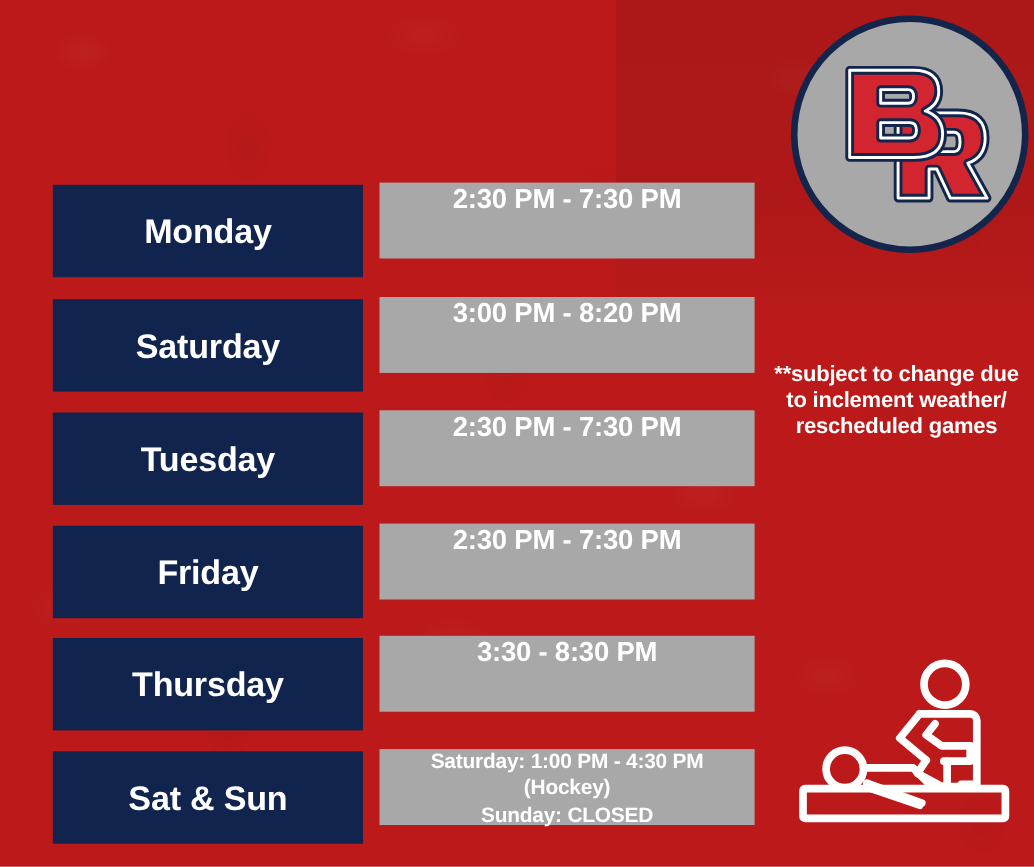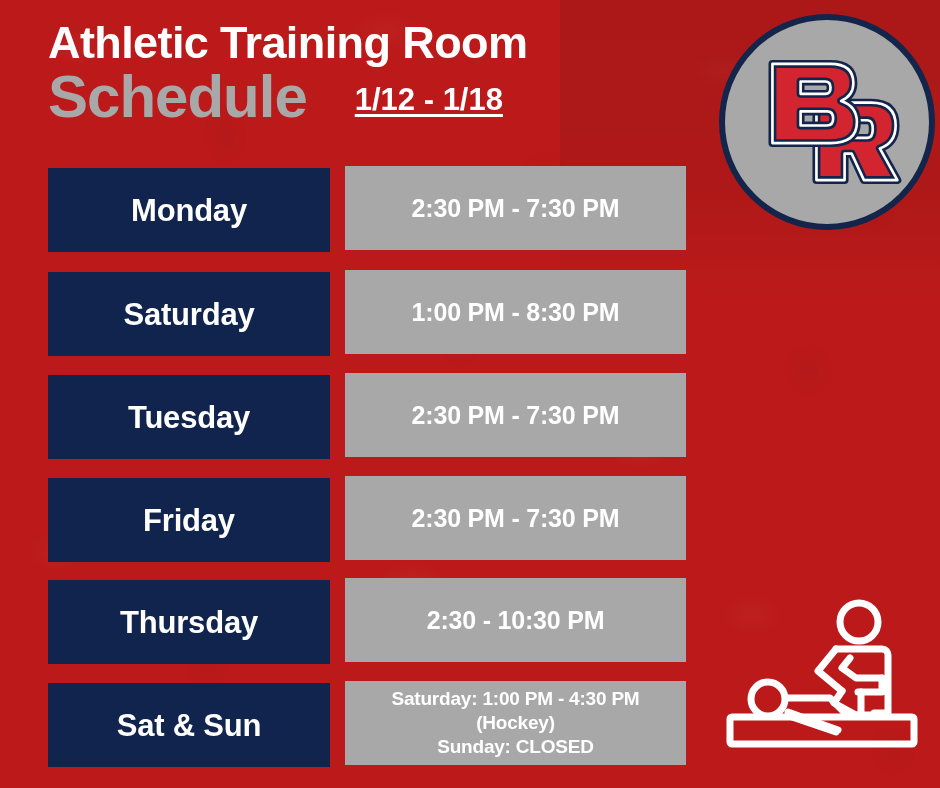--- a/index.html
+++ b/index.html
@@ -98,23 +98,23 @@
   }
   .day span {
     color:#FFFFFF;
     font-size:31px;
     font-weight:bold;
     letter-spacing:-0.2px;
     line-height:1;
   }
   .hours {
     position:absolute; left:297px; top:-2px;
-    width:341px; height:84px;
+    width:341px; height:69px;
     background:#A8A8A8;
-    display:flex; align-items:center; justify-content:center;
+    display:flex; align-items:flex-start; justify-content:center;
     text-align:center;
   }
   .hours span {
     color:#FFFFFF;
     font-size:25px;
     font-weight:bold;
     letter-spacing:-0.2px;
     line-height:1.2;
   }
   .hours.multiline span { font-size:19px; line-height:1.28; }
@@ -135,27 +135,20 @@
   #trainer-icon svg { display:block; width:100%; height:100%; }
 </style>
 </head>
 <body>
 
 <div id="poster">
 
   <div id="texture"></div>
   <div id="shade-band"></div>
 
-  <div id="header">
-    <div id="title">Athletic Training Room</div>
-    <div id="subtitle-row">
-      <div id="subtitle">Schedule</div>
-      <div id="daterange">1/12 - 1/18</div>
-    </div>
-  </div>
 
   <div id="logo">
     <svg viewBox="0 0 200 200" width="176" height="176" aria-hidden="true">
       <g>
         <path d="M88 78 L150 78 Q178 78 178 104 Q178 124 160 130 L180 166 L142 166 L128 136 L120 136 L120 166 L88 166 Z M120 98 L120 118 L146 118 Q152 118 152 108 Q152 98 146 98 Z" fill="#D32530" stroke="#14254C" stroke-width="9" stroke-linejoin="round"></path>
         <path d="M88 78 L150 78 Q178 78 178 104 Q178 124 160 130 L180 166 L142 166 L128 136 L120 136 L120 166 L88 166 Z M120 98 L120 118 L146 118 Q152 118 152 108 Q152 98 146 98 Z" fill="none" stroke="#FFFFFF" stroke-width="3" stroke-linejoin="round"></path>
       </g>
       <g>
         <path d="M38 34 L104 34 Q130 34 130 56 Q130 70 116 76 Q134 82 134 100 Q134 124 104 124 L38 124 Z M70 54 L70 68 L98 68 Q104 68 104 61 Q104 54 98 54 Z M70 88 L70 104 L100 104 Q107 104 107 96 Q107 88 100 88 Z" fill="#D32530" stroke="#14254C" stroke-width="9" stroke-linejoin="round"></path>
         <path d="M38 34 L104 34 Q130 34 130 56 Q130 70 116 76 Q134 82 134 100 Q134 124 104 124 L38 124 Z M70 54 L70 68 L98 68 Q104 68 104 61 Q104 54 98 54 Z M70 88 L70 104 L100 104 Q107 104 107 96 Q107 88 100 88 Z" fill="none" stroke="#FFFFFF" stroke-width="3" stroke-linejoin="round"></path>
@@ -170,21 +163,21 @@
     <div class="hours">
       <span>2:30 PM - 7:30 PM</span>
     </div>
   </div>
 
   <div class="row" style="top:272px">
     <div class="day">
       <span>Saturday</span>
     </div>
     <div class="hours">
-      <span>1:00 PM - 8:30 PM</span>
+      <span>3:00 PM - 8:20 PM</span>
     </div>
   </div>
 
   <div class="row" style="top:375px">
     <div class="day">
       <span>Tuesday</span>
     </div>
     <div class="hours">
       <span>2:30 PM - 7:30 PM</span>
     </div>
@@ -197,35 +190,36 @@
     <div class="hours">
       <span>2:30 PM - 7:30 PM</span>
     </div>
   </div>
 
   <div class="row" style="top:580px">
     <div class="day">
       <span>Thursday</span>
     </div>
     <div class="hours">
-      <span>2:30 - 10:30 PM</span>
+      <span>3:30 - 8:30 PM</span>
     </div>
   </div>
 
   <div class="row" style="top:683px">
     <div class="day">
       <span>Sat &amp; Sun</span>
     </div>
     <div class="hours multiline">
       <span style="white-space:pre-line">Saturday: 1:00 PM - 4:30 PM
 (Hockey)
 Sunday: CLOSED</span>
     </div>
   </div>
 
+  <div id="note">**subject to change due to inclement weather/ rescheduled games</div>
 
   <div id="trainer-icon">
     <svg viewBox="0 0 200 180" fill="none" stroke="#FFFFFF" stroke-width="7" stroke-linecap="round" stroke-linejoin="round" aria-hidden="true">
 
       <rect x="8" y="131" width="184" height="27" rx="2"></rect>
 
       <circle cx="46" cy="113" r="17"></circle>
 
       <path d="M66 112 h42 l18 18"></path>
 

